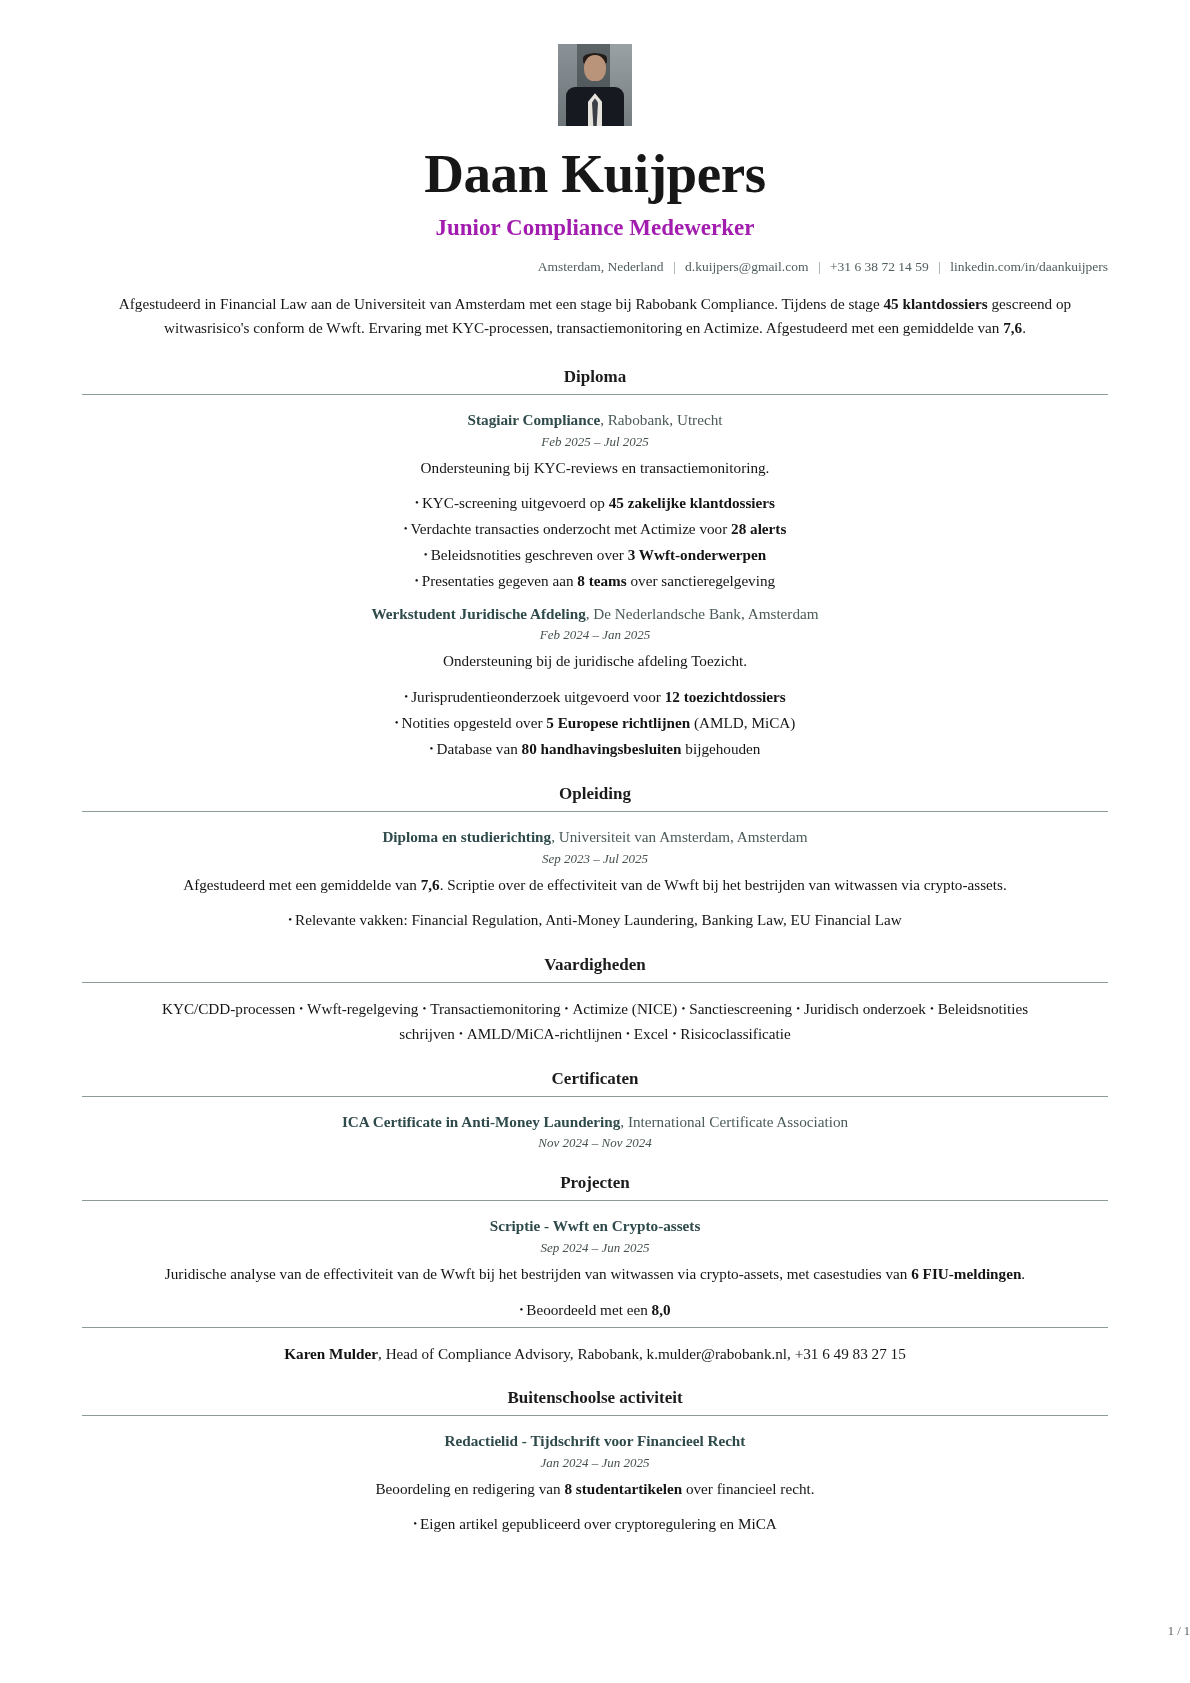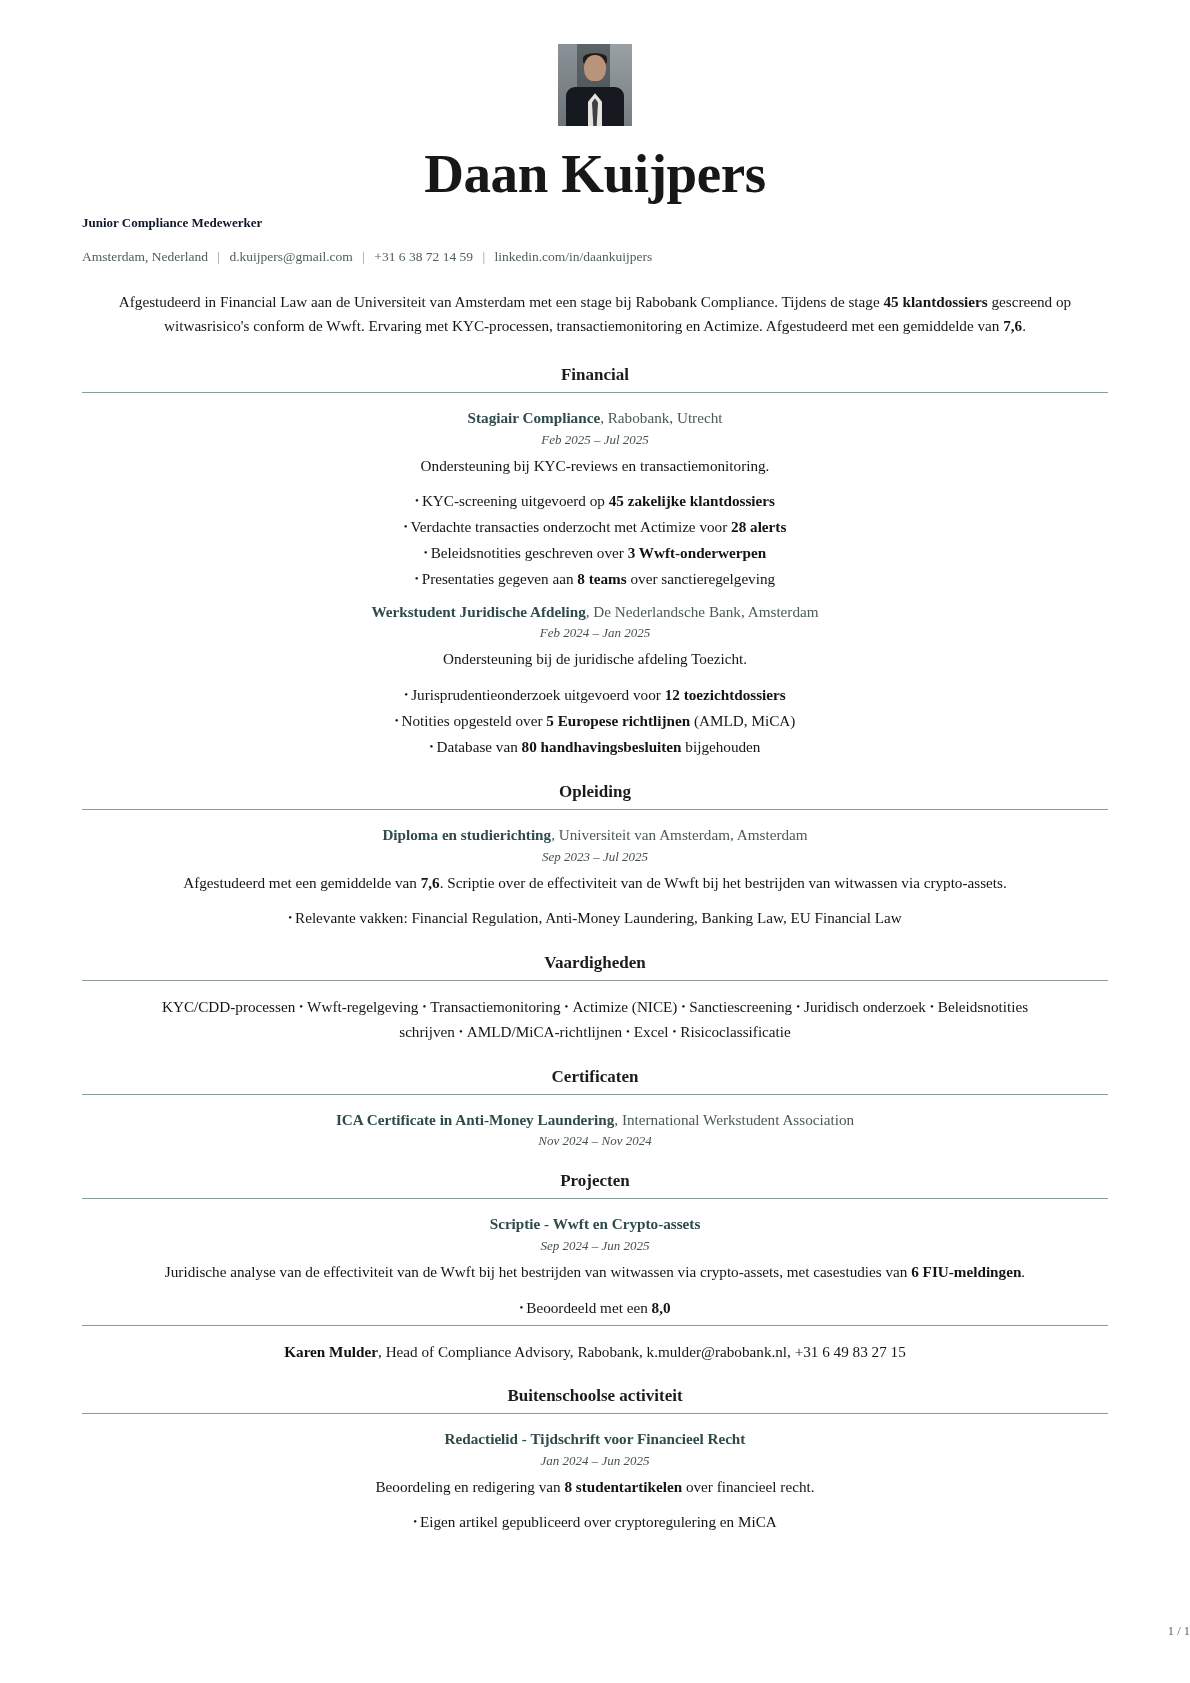--- a/index.html
+++ b/index.html
@@ -64,31 +64,31 @@
   .name {
     text-align: center;
     font-size: 55px;
     font-weight: bold;
     letter-spacing: -0.4px;
     line-height: 1.08;
     margin: 0 0 12px 0;
     color: #171717;
   }
   .headline {
-    text-align: left;
-    font-size: 13px;
+    text-align: center;
+    font-size: 23px;
     font-weight: bold;
     margin: 0 0 16px 0;
-    color: #0f172a;
+    color: #a21caf;
   }
   .contact {
-    text-align: left;
+    text-align: right;
     font-size: 13.5px;
     color: #4f5d5c;
-    margin: 0 0 22px 0;
+    margin: 0 0 14px 0;
     line-height: 1.5;
   }
   .contact .sep {
     color: #8d9a99;
     padding: 0 6px;
   }
   .summary {
     text-align: center;
     font-size: 15.2px;
     line-height: 1.62;
@@ -204,21 +204,21 @@
       <span class="sep">|</span>
       <span>+31 6 38 72 14 59</span>
       <span class="sep">|</span>
       <span>linkedin.com/in/daankuijpers</span>
     </div>
 
     <div class="summary"><span>Afgestudeerd in Financial Law aan de Universiteit van Amsterdam met een stage bij Rabobank Compliance. Tijdens de stage </span><b>45 klantdossiers</b><span> gescreend op witwasrisico's conform de Wwft. Ervaring met KYC-processen, transactiemonitoring en Actimize. Afgestudeerd met een gemiddelde van </span><b>7,6</b><span>.</span></div>
 
     <div id="sections-root">
         <div class="section">
-          <div class="section-title">Financial</div>
+          <div class="section-title">Diploma</div>
           <hr class="rule">
           <div class="entry">
             <div class="entry-head"><b>Stagiair Compliance</b><span class="plain">, Rabobank, Utrecht</span></div>
             <div class="entry-dates">Feb 2025 – Jul 2025</div>
             <div class="entry-desc">Ondersteuning bij KYC-reviews en transactiemonitoring.</div>
             <ul class="bullets">
               <li><span class="dot">•</span><span><span>KYC-screening uitgevoerd op </span><b>45 zakelijke klantdossiers</b></span></li>
               <li><span class="dot">•</span><span><span>Verdachte transacties onderzocht met Actimize voor </span><b>28 alerts</b></span></li>
               <li><span class="dot">•</span><span><span>Beleidsnotities geschreven over </span><b>3 Wwft-onderwerpen</b></span></li>
               <li><span class="dot">•</span><span><span>Presentaties gegeven aan </span><b>8 teams</b><span> over sanctieregelgeving</span></span></li>
@@ -249,21 +249,21 @@
         </div>
         <div class="section">
           <div class="section-title">Vaardigheden</div>
           <hr class="rule">
           <div class="inline-list"><span>KYC/CDD-processen</span><span class="dot">•</span><span>Wwft-regelgeving</span><span class="dot">•</span><span>Transactiemonitoring</span><span class="dot">•</span><span>Actimize (NICE)</span><span class="dot">•</span><span>Sanctiescreening</span><span class="dot">•</span><span>Juridisch onderzoek</span><span class="dot">•</span><span>Beleidsnotities schrijven</span><span class="dot">•</span><span>AMLD/MiCA-richtlijnen</span><span class="dot">•</span><span>Excel</span><span class="dot">•</span><span>Risicoclassificatie</span></div>
         </div>
         <div class="section">
           <div class="section-title">Certificaten</div>
           <hr class="rule">
           <div class="entry">
-            <div class="entry-head"><b>ICA Certificate in Anti-Money Laundering</b><span class="plain">, International Werkstudent Association</span></div>
+            <div class="entry-head"><b>ICA Certificate in Anti-Money Laundering</b><span class="plain">, International Certificate Association</span></div>
             <div class="entry-dates">Nov 2024 – Nov 2024</div>
           </div>
         </div>
         <div class="section">
           <div class="section-title">Projecten</div>
           <hr class="rule">
           <div class="entry">
             <div class="entry-head"><b>Scriptie - Wwft en Crypto-assets</b></div>
             <div class="entry-dates">Sep 2024 – Jun 2025</div>
             <div class="entry-desc"><span>Juridische analyse van de effectiviteit van de Wwft bij het bestrijden van witwassen via crypto-assets, met casestudies van </span><b>6 FIU-meldingen</b><span>.</span></div>

